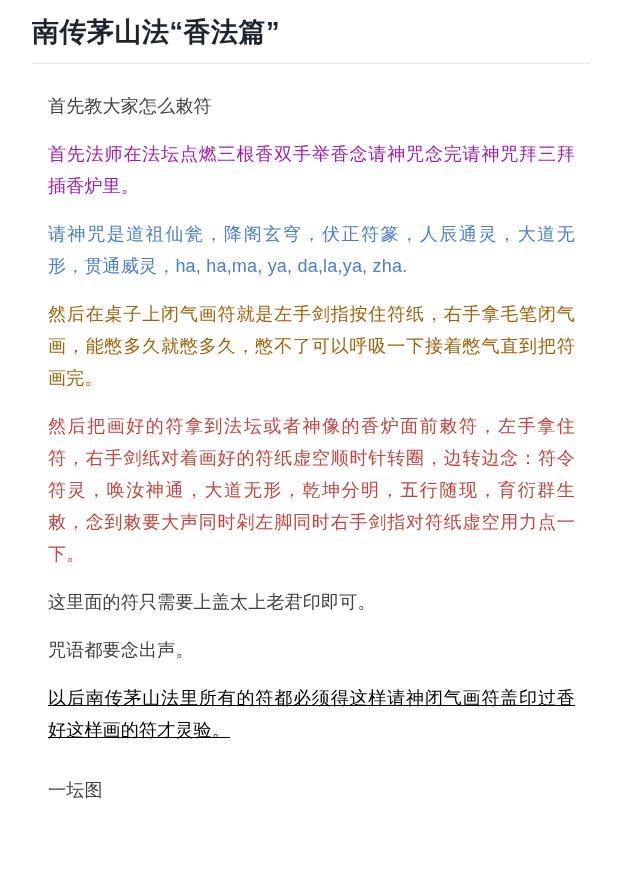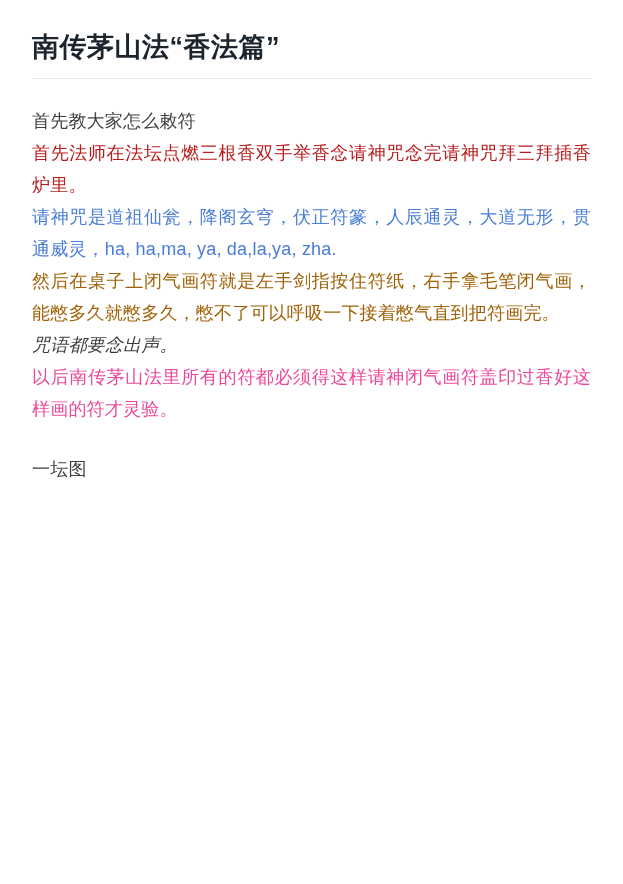--- a/index.html
+++ b/index.html
@@ -15,54 +15,56 @@
     font-family: "Liberation Sans", "DejaVu Sans", sans-serif;
   }
   .page {
     width: 623px;
     min-height: 884px;
     padding: 0 32px 40px 32px;
     background: #ffffff;
   }
   .page-title {
     margin: 0;
-    padding-top: 30px;
+    padding-top: 15px;
     font-size: 27px;
     line-height: 35px;
     font-weight: 700;
     letter-spacing: 0.5px;
   }
   .divider {
     border: none;
     border-top: 1px solid #e8e9eb;
     margin: 13px 0 0 0;
     height: 0;
   }
   .content {
     margin-top: 26px;
     font-size: 18px;
     line-height: 32px;
     text-align: justify;
     letter-spacing: 0.2px;
   }
   .content p {
-    margin: 0;
+    margin: 16px;
   }
   .content p.spaced {
     margin-top: 28px;
   }
 </style>
 </head>
 <body>
 
 <div class="page">
   <h1 class="page-title" style="color: rgb(28, 36, 46);">南传茅山法“香法篇”</h1>
   <hr class="divider">
   <div class="content">
     <p style="color: rgb(63, 63, 63);">首先教大家怎么敕符</p>
-    <p style="color: #b91c1c;">首先法师在法坛点燃三根香双手举香念请神咒念完请神咒拜三拜插香炉里。</p>
+    <p style="color: #a21caf;">首先法师在法坛点燃三根香双手举香念请神咒念完请神咒拜三拜插香炉里。</p>
     <p style="color: rgb(74, 125, 213);">请神咒是道祖仙瓮，降阁玄穹，伏正符篆，人辰通灵，大道无形，贯通威灵，ha, ha,ma, ya, da,la,ya, zha.</p>
     <p style="color: #a16207;">然后在桌子上闭气画符就是左手剑指按住符纸，右手拿毛笔闭气画，能憋多久就憋多久，憋不了可以呼吸一下接着憋气直到把符画完。</p>
-    <p style="color: rgb(63, 63, 63); font-style: italic;">咒语都要念出声。</p>
-    <p style="color: #ec4899;">以后南传茅山法里所有的符都必须得这样请神闭气画符盖印过香好这样画的符才灵验。</p>
+    <p style="color: rgb(197, 67, 62);">然后把画好的符拿到法坛或者神像的香炉面前敕符，左手拿住符，右手剑纸对着画好的符纸虚空顺时针转圈，边转边念：符令符灵，唤汝神通，大道无形，乾坤分明，五行随现，育衍群生敕，念到敕要大声同时剁左脚同时右手剑指对符纸虚空用力点一下。</p>
+    <p style="color: rgb(63, 63, 63);">这里面的符只需要上盖太上老君印即可。</p>
+    <p style="color: rgb(63, 63, 63);">咒语都要念出声。</p>
+    <p style="color: #000000; text-decoration: underline;">以后南传茅山法里所有的符都必须得这样请神闭气画符盖印过香好这样画的符才灵验。</p>
     <p class="spaced" style="color: rgb(63, 63, 63);">一坛图</p>
   </div>
 </div>
 
 </body></html>

